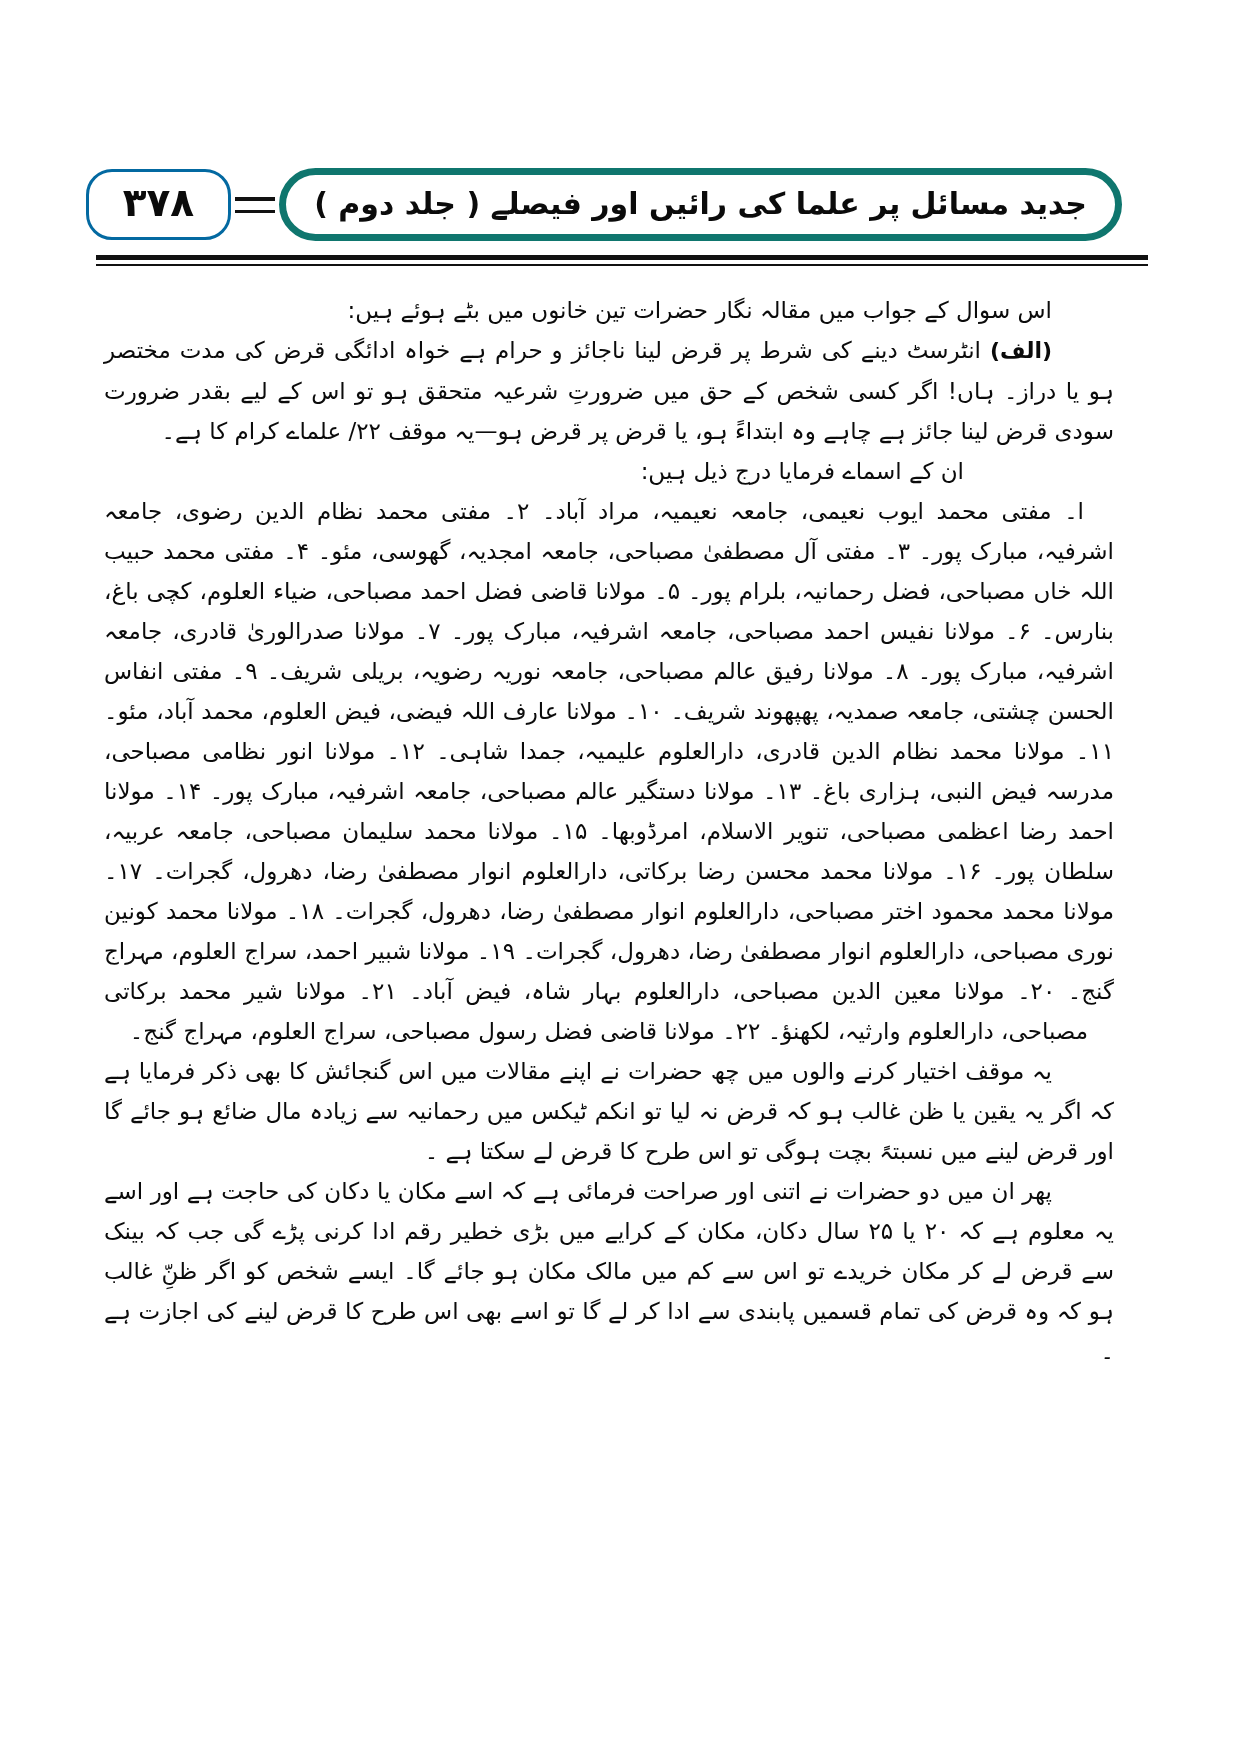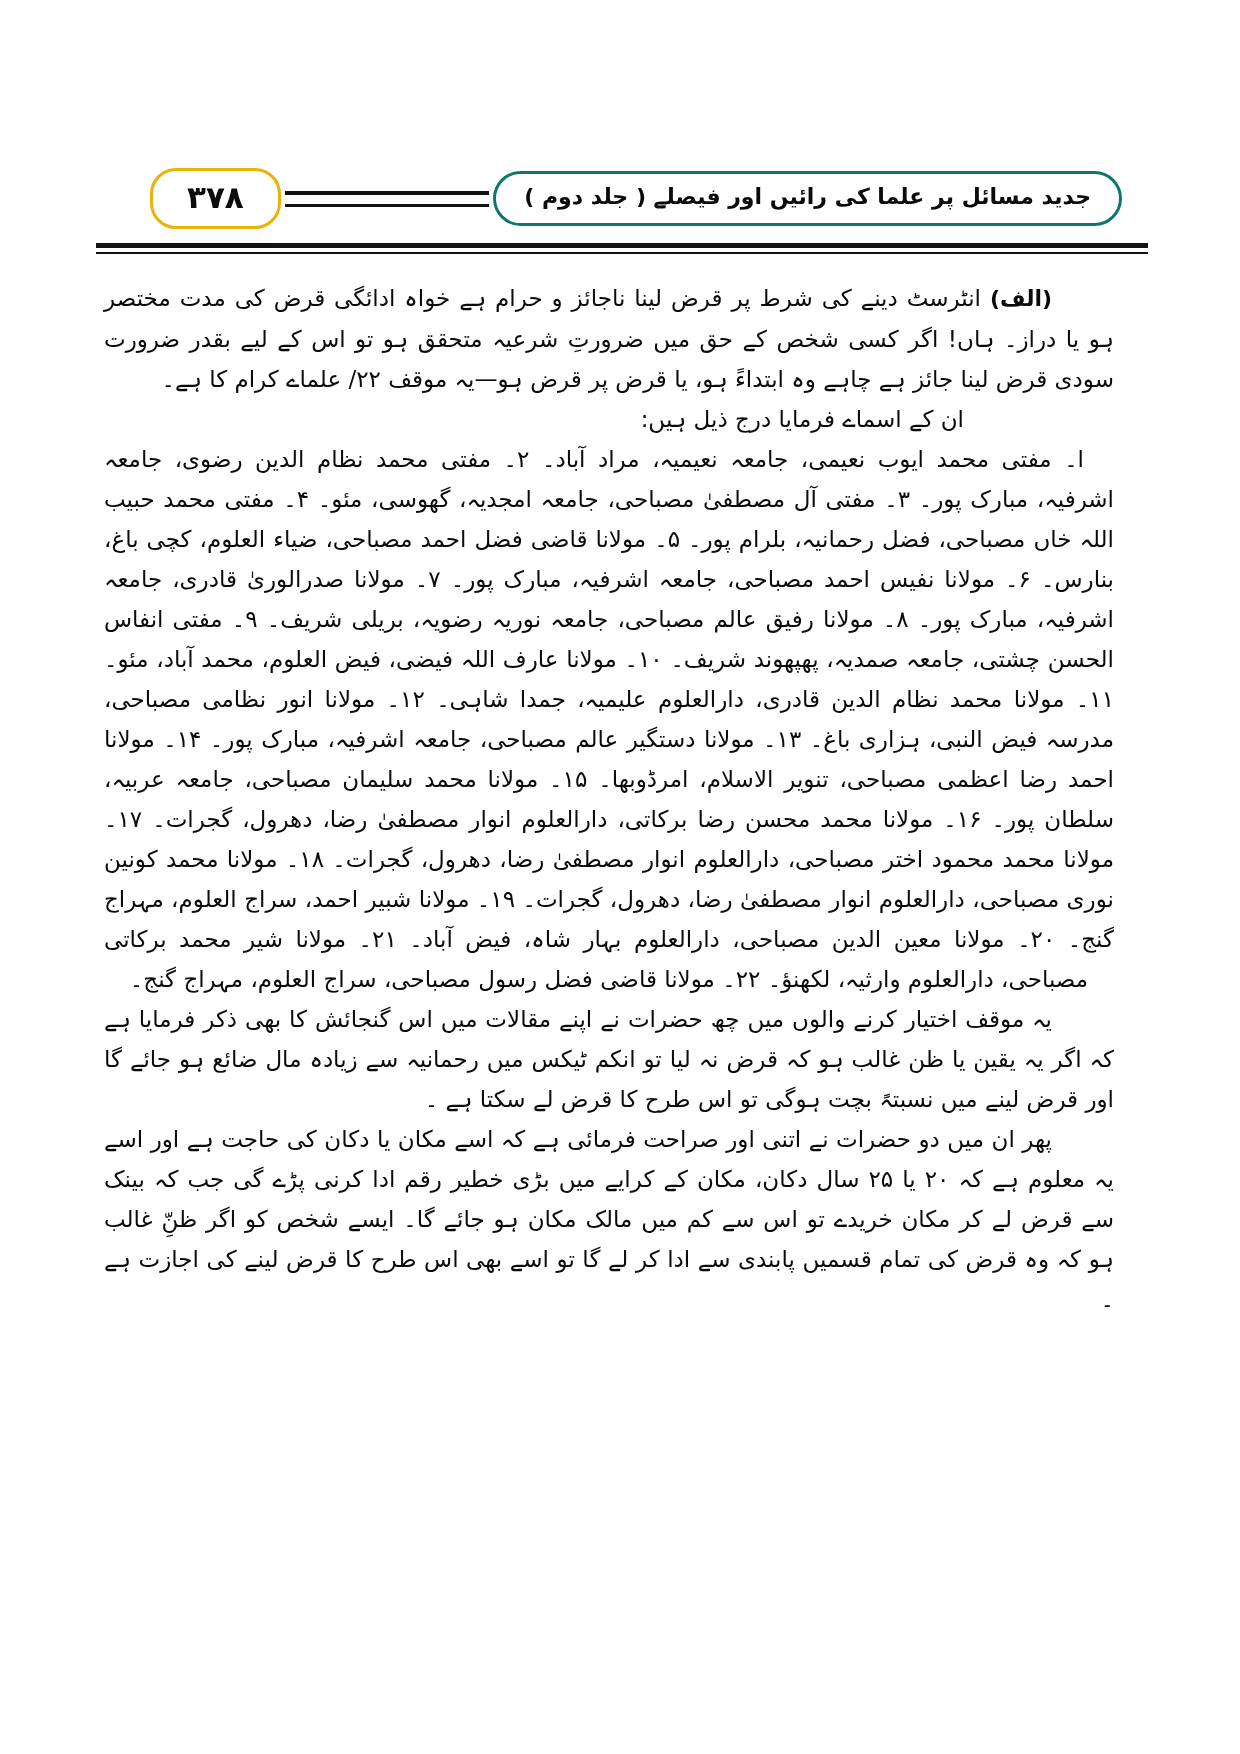--- a/index.html
+++ b/index.html
@@ -15,41 +15,41 @@
     overflow: hidden;
     box-sizing: border-box;
   }
   
   .header-row {
     display: flex;
     align-items: center;
     margin: 168px 118px 0 150px; 
   }
   .title-oval {
-    border: 3px solid #0f766e;
+    border: 7px solid #0f766e;
     border-radius: 999px;
     padding: 9px 28px 11px 28px;
-    font-size: 22px;
+    font-size: 30px;
     font-weight: 700;
     white-space: nowrap;
     line-height: 1.3;
   }
   .header-connector {
     flex: 1 1 auto;
     height: 9px;
     border-top: 4px solid #111;
     border-bottom: 3px solid #111;
     margin: 0 4px;
     min-width: 40px;
   }
   .page-num-box {
-    border: 3px solid #eab308;
+    border: 3px solid #0369a1;
     border-radius: 26px;
     padding: 8px 34px 10px 34px;
-    font-size: 31px;
+    font-size: 39px;
     font-weight: 700;
     line-height: 1.2;
   }
   .double-rule {
     margin: 14px 92px 0 96px;
     height: 4px;
     border-top: 5px solid #111;
     border-bottom: 2px solid #111;
   }
   
@@ -82,20 +82,21 @@
     <div class="page-num-box">
       <span>۳۷۸</span>
     </div>
   </div>
 
   <div class="double-rule"></div>
 
   <div class="content">
 
 
+    <p class="para">اس سوال کے جواب میں مقالہ نگار حضرات تین خانوں میں بٹے ہوئے ہیں:</p>
 
     <p class="para"><span class="alif-label">(الف)</span> <span>انٹرسٹ دینے کی شرط پر قرض لینا ناجائز و حرام ہے خواہ ادائگی قرض کی مدت مختصر ہو یا دراز۔ ہاں! اگر کسی شخص کے حق میں ضرورتِ شرعیہ متحقق ہو تو اس کے لیے بقدر ضرورت سودی قرض لینا جائز ہے چاہے وہ ابتداءً ہو، یا قرض پر قرض ہو—یہ موقف ۲۲/ علماے کرام کا ہے۔</span></p>
 
     <p class="para-bigindent">ان کے اسماے فرمایا درج ذیل ہیں:</p>
 
     <p class="para-list">ا۔ مفتی محمد ایوب نعیمی، جامعہ نعیمیہ، مراد آباد۔ ۲۔ مفتی محمد نظام الدین رضوی، جامعہ اشرفیہ، مبارک پور۔ ۳۔ مفتی آل مصطفیٰ مصباحی، جامعہ امجدیہ، گھوسی، مئو۔ ۴۔ مفتی محمد حبیب اللہ خاں مصباحی، فضل رحمانیہ، بلرام پور۔ ۵۔ مولانا قاضی فضل احمد مصباحی، ضیاء العلوم، کچی باغ، بنارس۔ ۶۔ مولانا نفیس احمد مصباحی، جامعہ اشرفیہ، مبارک پور۔ ۷۔ مولانا صدرالوریٰ قادری، جامعہ اشرفیہ، مبارک پور۔ ۸۔ مولانا رفیق عالم مصباحی، جامعہ نوریہ رضویہ، بریلی شریف۔ ۹۔ مفتی انفاس الحسن چشتی، جامعہ صمدیہ، پھپھوند شریف۔ ۱۰۔ مولانا عارف اللہ فیضی، فیض العلوم، محمد آباد، مئو۔ ۱۱۔ مولانا محمد نظام الدین قادری، دارالعلوم علیمیہ، جمدا شاہی۔ ۱۲۔ مولانا انور نظامی مصباحی، مدرسہ فیض النبی، ہزاری باغ۔ ۱۳۔ مولانا دستگیر عالم مصباحی، جامعہ اشرفیہ، مبارک پور۔ ۱۴۔ مولانا احمد رضا اعظمی مصباحی، تنویر الاسلام، امرڈوبھا۔ ۱۵۔ مولانا محمد سلیمان مصباحی، جامعہ عربیہ، سلطان پور۔ ۱۶۔ مولانا محمد محسن رضا برکاتی، دارالعلوم انوار مصطفیٰ رضا، دھرول، گجرات۔ ۱۷۔ مولانا محمد محمود اختر مصباحی، دارالعلوم انوار مصطفیٰ رضا، دھرول، گجرات۔ ۱۸۔ مولانا محمد کونین نوری مصباحی، دارالعلوم انوار مصطفیٰ رضا، دھرول، گجرات۔ ۱۹۔ مولانا شبیر احمد، سراج العلوم، مہراج گنج۔ ۲۰۔ مولانا معین الدین مصباحی، دارالعلوم بہار شاہ، فیض آباد۔ ۲۱۔ مولانا شیر محمد برکاتی مصباحی، دارالعلوم وارثیہ، لکھنؤ۔ ۲۲۔ مولانا قاضی فضل رسول مصباحی، سراج العلوم، مہراج گنج۔</p>
 
 
     <p class="para">یہ موقف اختیار کرنے والوں میں چھ حضرات نے اپنے مقالات میں اس گنجائش کا بھی ذکر فرمایا ہے کہ اگر یہ یقین یا ظن غالب ہو کہ قرض نہ لیا تو انکم ٹیکس میں رحمانیہ سے زیادہ مال ضائع ہو جائے گا اور قرض لینے میں نسبتہً بچت ہوگی تو اس طرح کا قرض لے سکتا ہے ۔</p>
 

